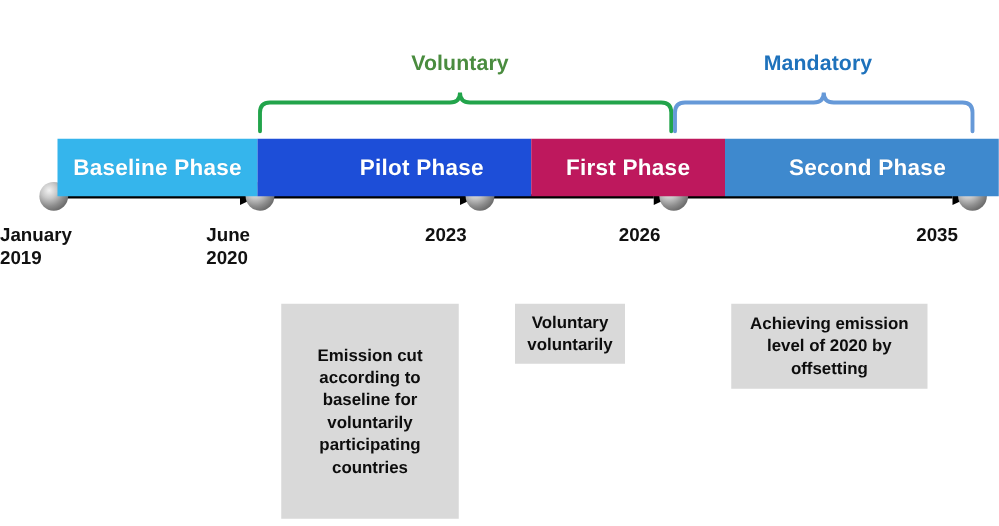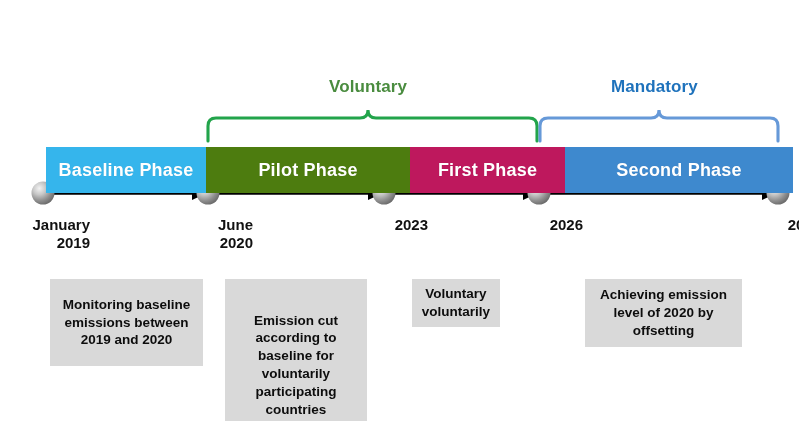--- a/index.html
+++ b/index.html
@@ -1,21 +1,21 @@
 <!DOCTYPE html>
 <html><head>
 <meta charset="utf-8">
 <style>
   html,body{margin:0;padding:0;background:#ffffff;}
   body{
     width:799px;height:421px;position:relative;overflow:hidden;
     font-family:"Liberation Sans","DejaVu Sans",sans-serif;
     -webkit-font-smoothing:antialiased;
   }
-  #diagram{position:absolute;inset:0;margin-top:36px;}
+  #diagram{position:absolute;inset:0;}
 
   
   .group-label{
     position:absolute;font-weight:bold;font-size:17px;white-space:nowrap;
     letter-spacing:.1px;
   }
   #label-voluntary{left:329px;top:41px;color:#4A8C3F;}
   #label-mandatory{left:611px;top:41px;color:#1E72BC;}
 
   
@@ -24,21 +24,21 @@
   
   #phase-bar{position:absolute;left:46px;top:111px;height:46px;display:flex;}
   .phase-seg{
     display:flex;align-items:center;justify-content:center;
     color:#ffffff;font-weight:bold;font-size:18px;
     letter-spacing:.2px;height:46px;text-shadow:0 0 1px rgba(0,0,0,.12);
   }
 
   
   .date-label{
-    position:absolute;text-align:right;font-weight:bold;font-size:15px;
+    position:absolute;text-align:left;font-weight:bold;font-size:15px;
     color:#111111;line-height:1.22;white-space:pre-line;
   }
 
   
   .desc-box{
     position:absolute;background:#D9D9D9;color:#0d0d0d;
     font-weight:bold;font-size:13.5px;line-height:1.32;
     text-align:center;display:flex;align-items:center;justify-content:center;
     padding:7px 6px;box-sizing:border-box;
   }
@@ -100,37 +100,36 @@
       <ellipse cx="384" cy="157" rx="11.5" ry="11.5" fill="url(#sphereGrad)"></ellipse>
       <ellipse cx="539" cy="157" rx="11.5" ry="11.5" fill="url(#sphereGrad)"></ellipse>
       <ellipse cx="778" cy="157" rx="11.5" ry="11.5" fill="url(#sphereGrad)"></ellipse>
     </g>
   </svg>
 
   <div id="phase-bar">
     <div class="phase-seg" id="seg-baseline" style="width:160px;background:#35B5EC;">
       <span>Baseline Phase</span>
     </div>
-    <div class="phase-seg" id="seg-pilot" style="width:204px;background:#4d7c0f;">
+    <div class="phase-seg" id="seg-pilot" style="width:175px;background:#1d4ed8;padding-left:44px;">
       <span>Pilot Phase</span>
     </div>
     <div class="phase-seg" id="seg-first" style="width:155px;background:#be185d;">
       <span>First Phase</span>
     </div>
     <div class="phase-seg" id="seg-second" style="width:228px;background:#3E89CE;">
       <span>Second Phase</span>
     </div>
   </div>
 
   <div class="date-label" style="left:0px;top:180px;width:90px;">January
 2019</div>
   <div class="date-label" style="left:165px;top:180px;width:88px;">June
 2020</div>
   <div class="date-label" style="left:340px;top:180px;width:88px;">2023</div>
   <div class="date-label" style="left:495px;top:180px;width:88px;">2026</div>
   <div class="date-label" style="left:733px;top:180px;width:88px;">2035</div>
 
-  <div class="desc-box" style="left:50px;top:243px;width:153px;height:87px;">Monitoring baseline emissions between 2019 and 2020</div>
   <div class="desc-box" style="left:225px;top:243px;width:142px;height:172px;">Emission cut according to baseline for voluntarily participating countries</div>
   <div class="desc-box" style="left:412px;top:243px;width:88px;height:48px;">Voluntary voluntarily</div>
   <div class="desc-box" style="left:585px;top:243px;width:157px;height:68px;">Achieving emission level of 2020 by offsetting</div>
 
 </div>
 
 </body></html>

